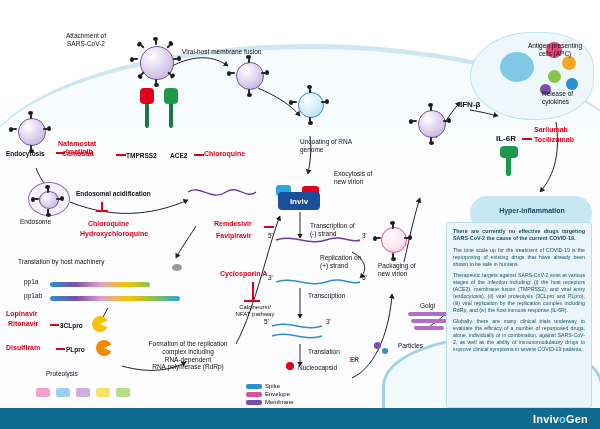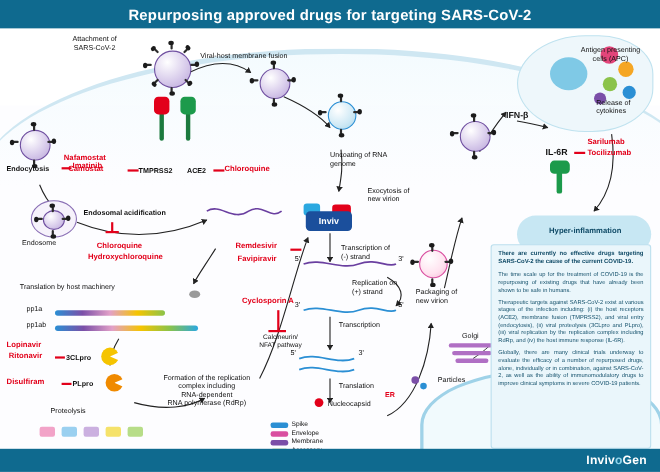--- a/index.html
+++ b/index.html
@@ -164,23 +164,20 @@
   .ribo{position:absolute;width:10px;height:7px;border-radius:50%;background:#9a9a9a;}
 
   
   .dot3{position:absolute;width:3px;height:3px;border-radius:50%;}
 </style>
 </head>
 <body>
 
 <div class="page">
 
-  <div class="header">
-    <div class="header-title">Repurposing approved drugs for targeting SARS-CoV-2</div>
-  </div>
 
   <div class="canvas">
 
     <div class="cell-fill"></div>
     <div class="membrane"></div>
     <div class="nucleus"></div>
     <div class="nucleus-label">Nucleus</div>
 
     <svg class="ov" viewBox="0 0 600 382">
       <defs>

